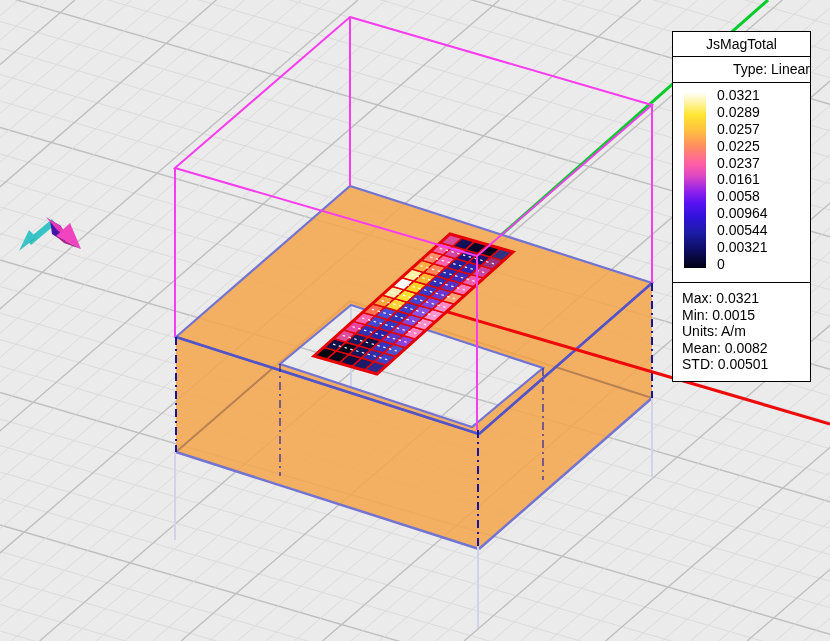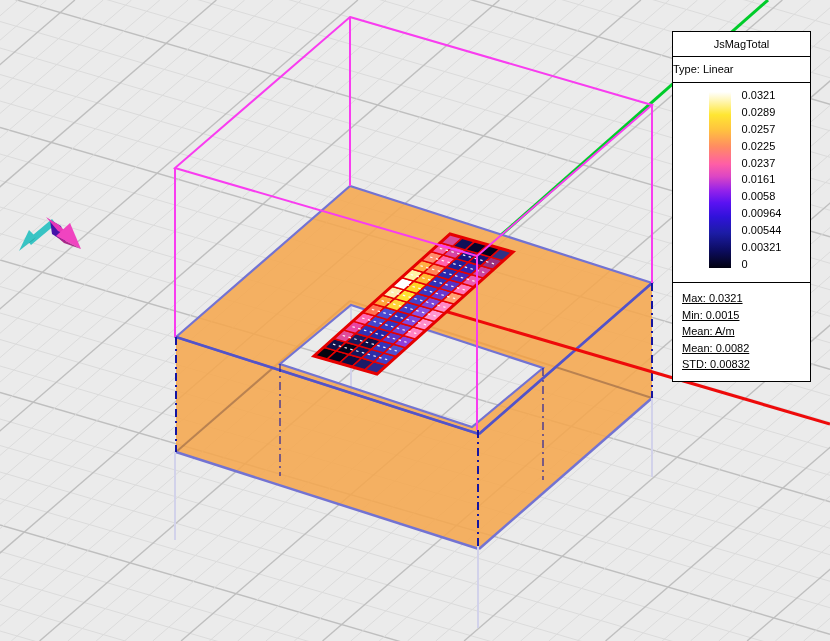--- a/index.html
+++ b/index.html
@@ -1,28 +1,28 @@
 <!DOCTYPE html>
 <html><head>
 <meta charset="utf-8">
 <style>
   html,body{margin:0;padding:0;background:#ebebeb;}
   #stage{position:relative;width:830px;height:641px;overflow:hidden;background:#ebebeb;
          font-family:"Liberation Sans",sans-serif;}
   #scene{position:absolute;left:0;top:0;}
   
   .legend{position:absolute;left:672px;top:31px;width:137px;background:#ffffff;
-          border:1px solid #000;color:#000;font-size:11px;}
+          border:1px solid #000;color:#000;font-size:14px;}
   .lg-title{height:24px;line-height:24px;text-align:center;border-bottom:1px solid #000;}
-  .lg-type{height:25px;line-height:25px;text-align:left;border-bottom:1px solid #000;}
-  .lg-scale{display:flex;gap:11px;padding:9px 4px 11px 11px;border-bottom:1px solid #000;justify-content:center;}
+  .lg-type{height:25px;line-height:25px;text-align:right;border-bottom:1px solid #000;}
+  .lg-scale{display:flex;gap:11px;padding:9px 4px 11px 11px;border-bottom:1px solid #000;}
   .swatch{width:22px;height:176px;}
   .labels{display:flex;flex-direction:column;justify-content:space-between;height:182px;margin-top:-3px;}
   .labels div{line-height:13px;}
-  .lg-stats{padding:7px 6px 8px 9px;text-decoration:underline;}
+  .lg-stats{padding:7px 6px 8px 9px;}
   .lg-stats div{line-height:16.5px;}
 </style>
 </head>
 <body>
 
 <div id="stage">
   <svg id="scene" width="830" height="641">
       <rect x="0" y="0" width="830" height="641" fill="#ebebeb"></rect>
       <g>
         <line x1="0" y1="-270" x2="830" y2="-28.221000000000004" stroke="#bfbfbf" stroke-width="1.4"></line>
@@ -274,18 +274,18 @@
           <div>0.0058</div>
           <div>0.00964</div>
           <div>0.00544</div>
           <div>0.00321</div>
           <div>0</div>
         </div>
     </div>
     <div class="lg-stats" id="stats">
         <div>Max: 0.0321</div>
         <div>Min: 0.0015</div>
-        <div>Mean: A/m</div>
+        <div>Units: A/m</div>
         <div>Mean: 0.0082</div>
-        <div>STD: 0.00832</div>
+        <div>STD: 0.00501</div>
       </div>
   </div>
 </div>
 
 </body></html>

